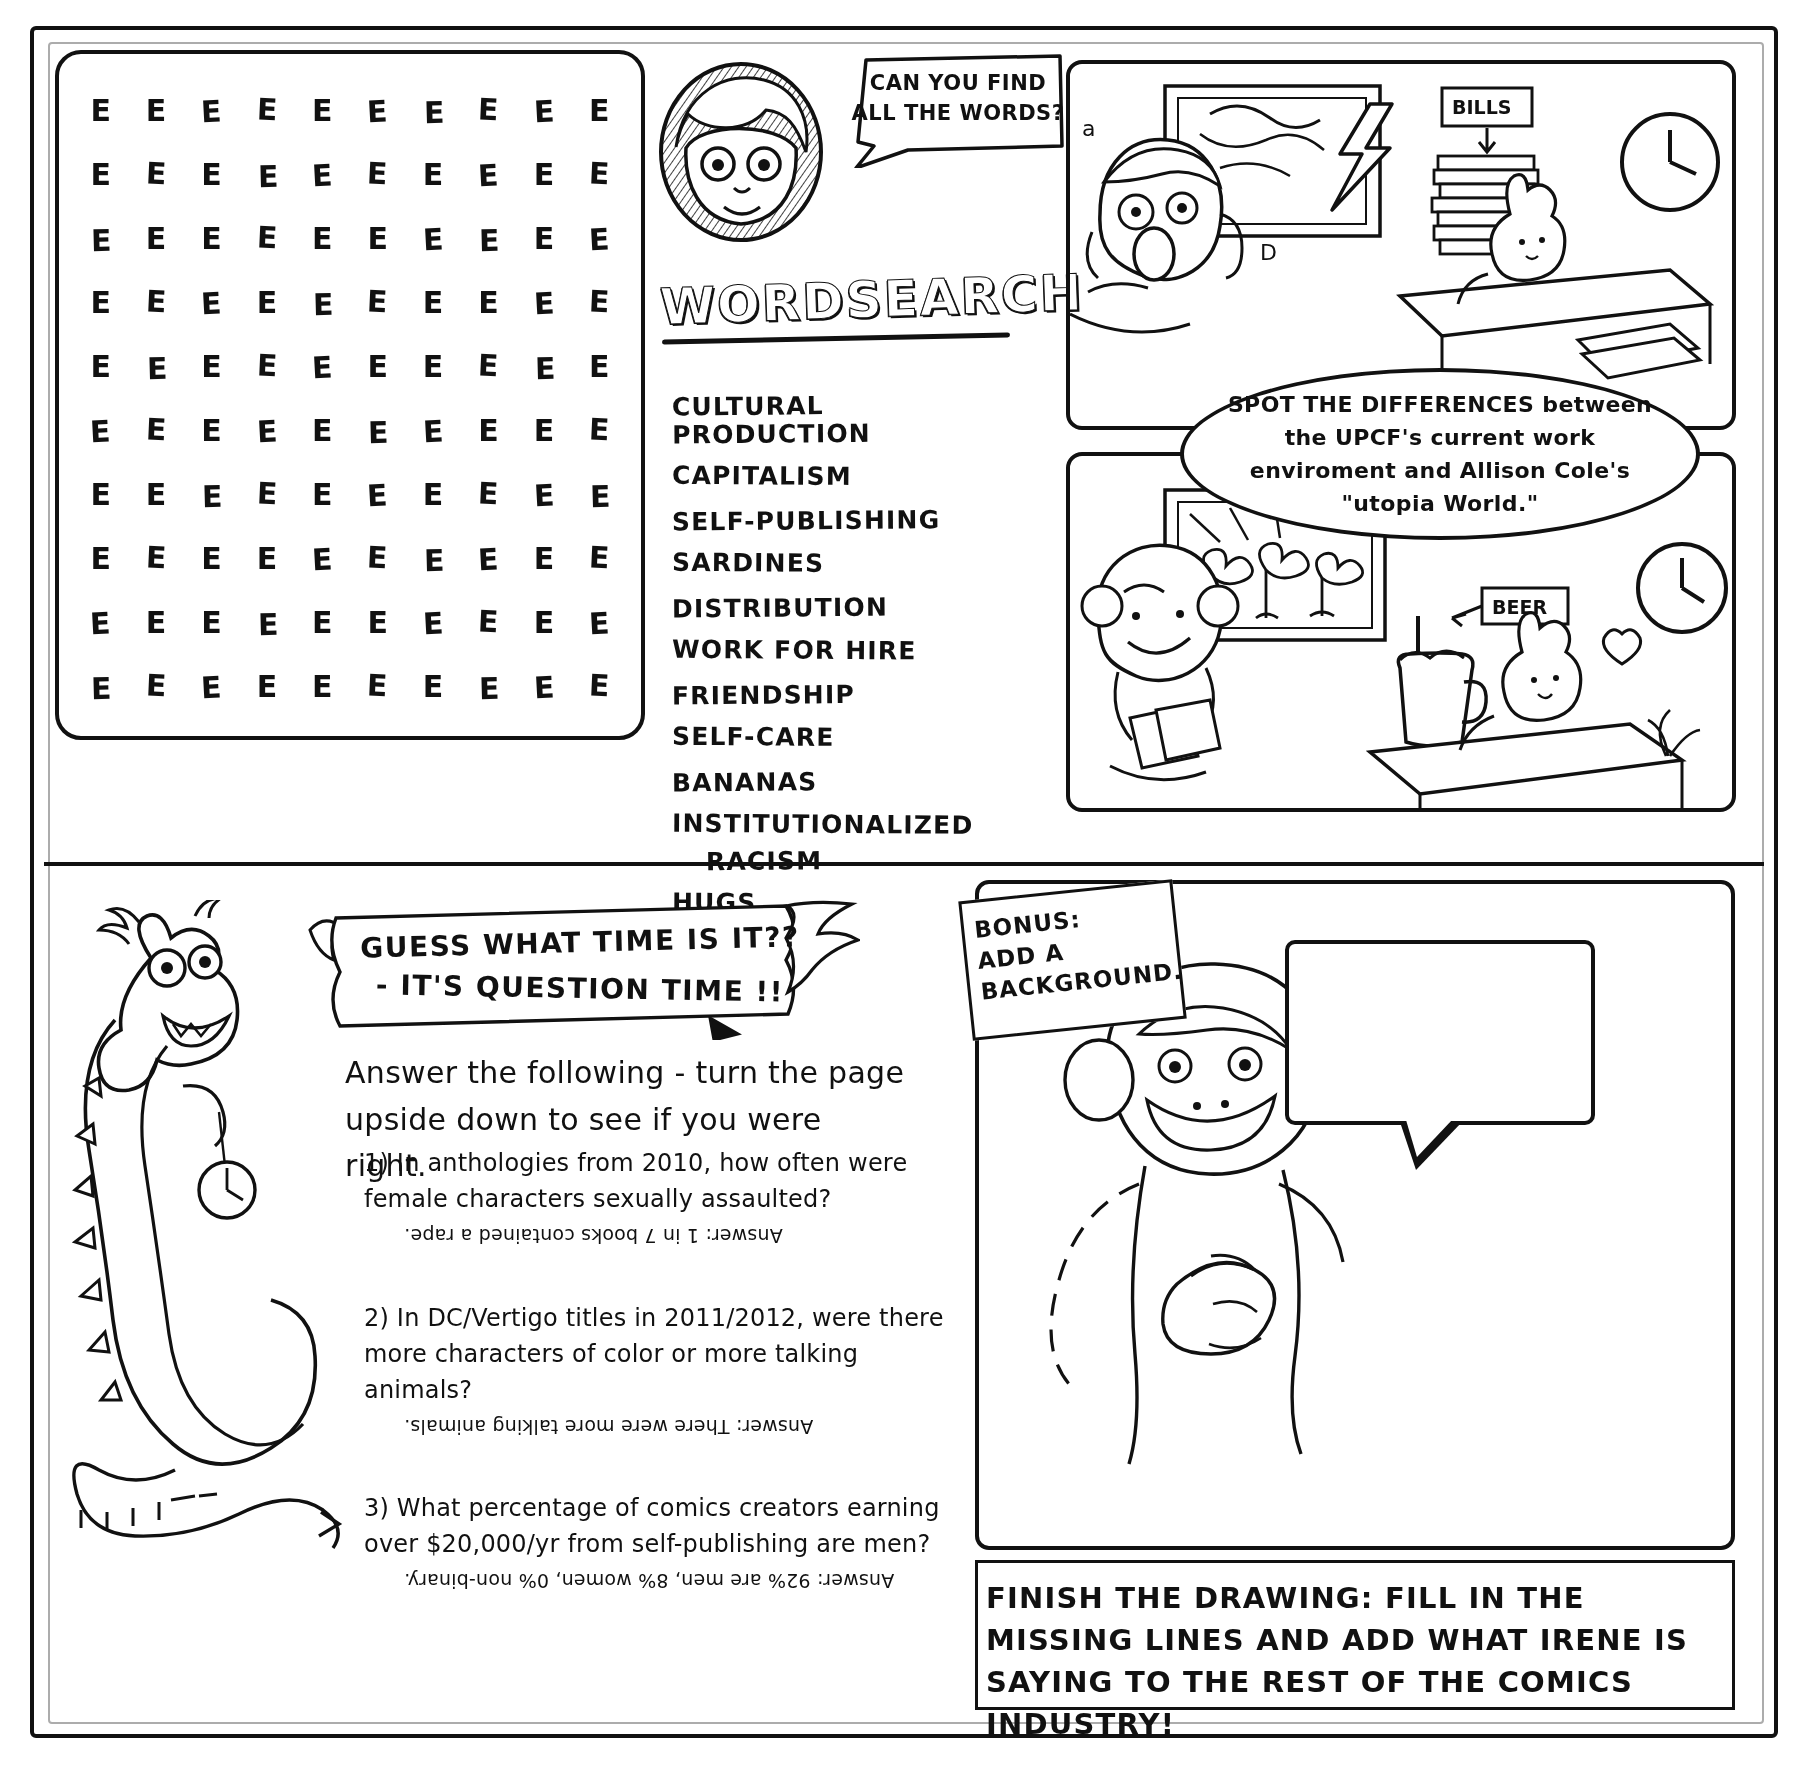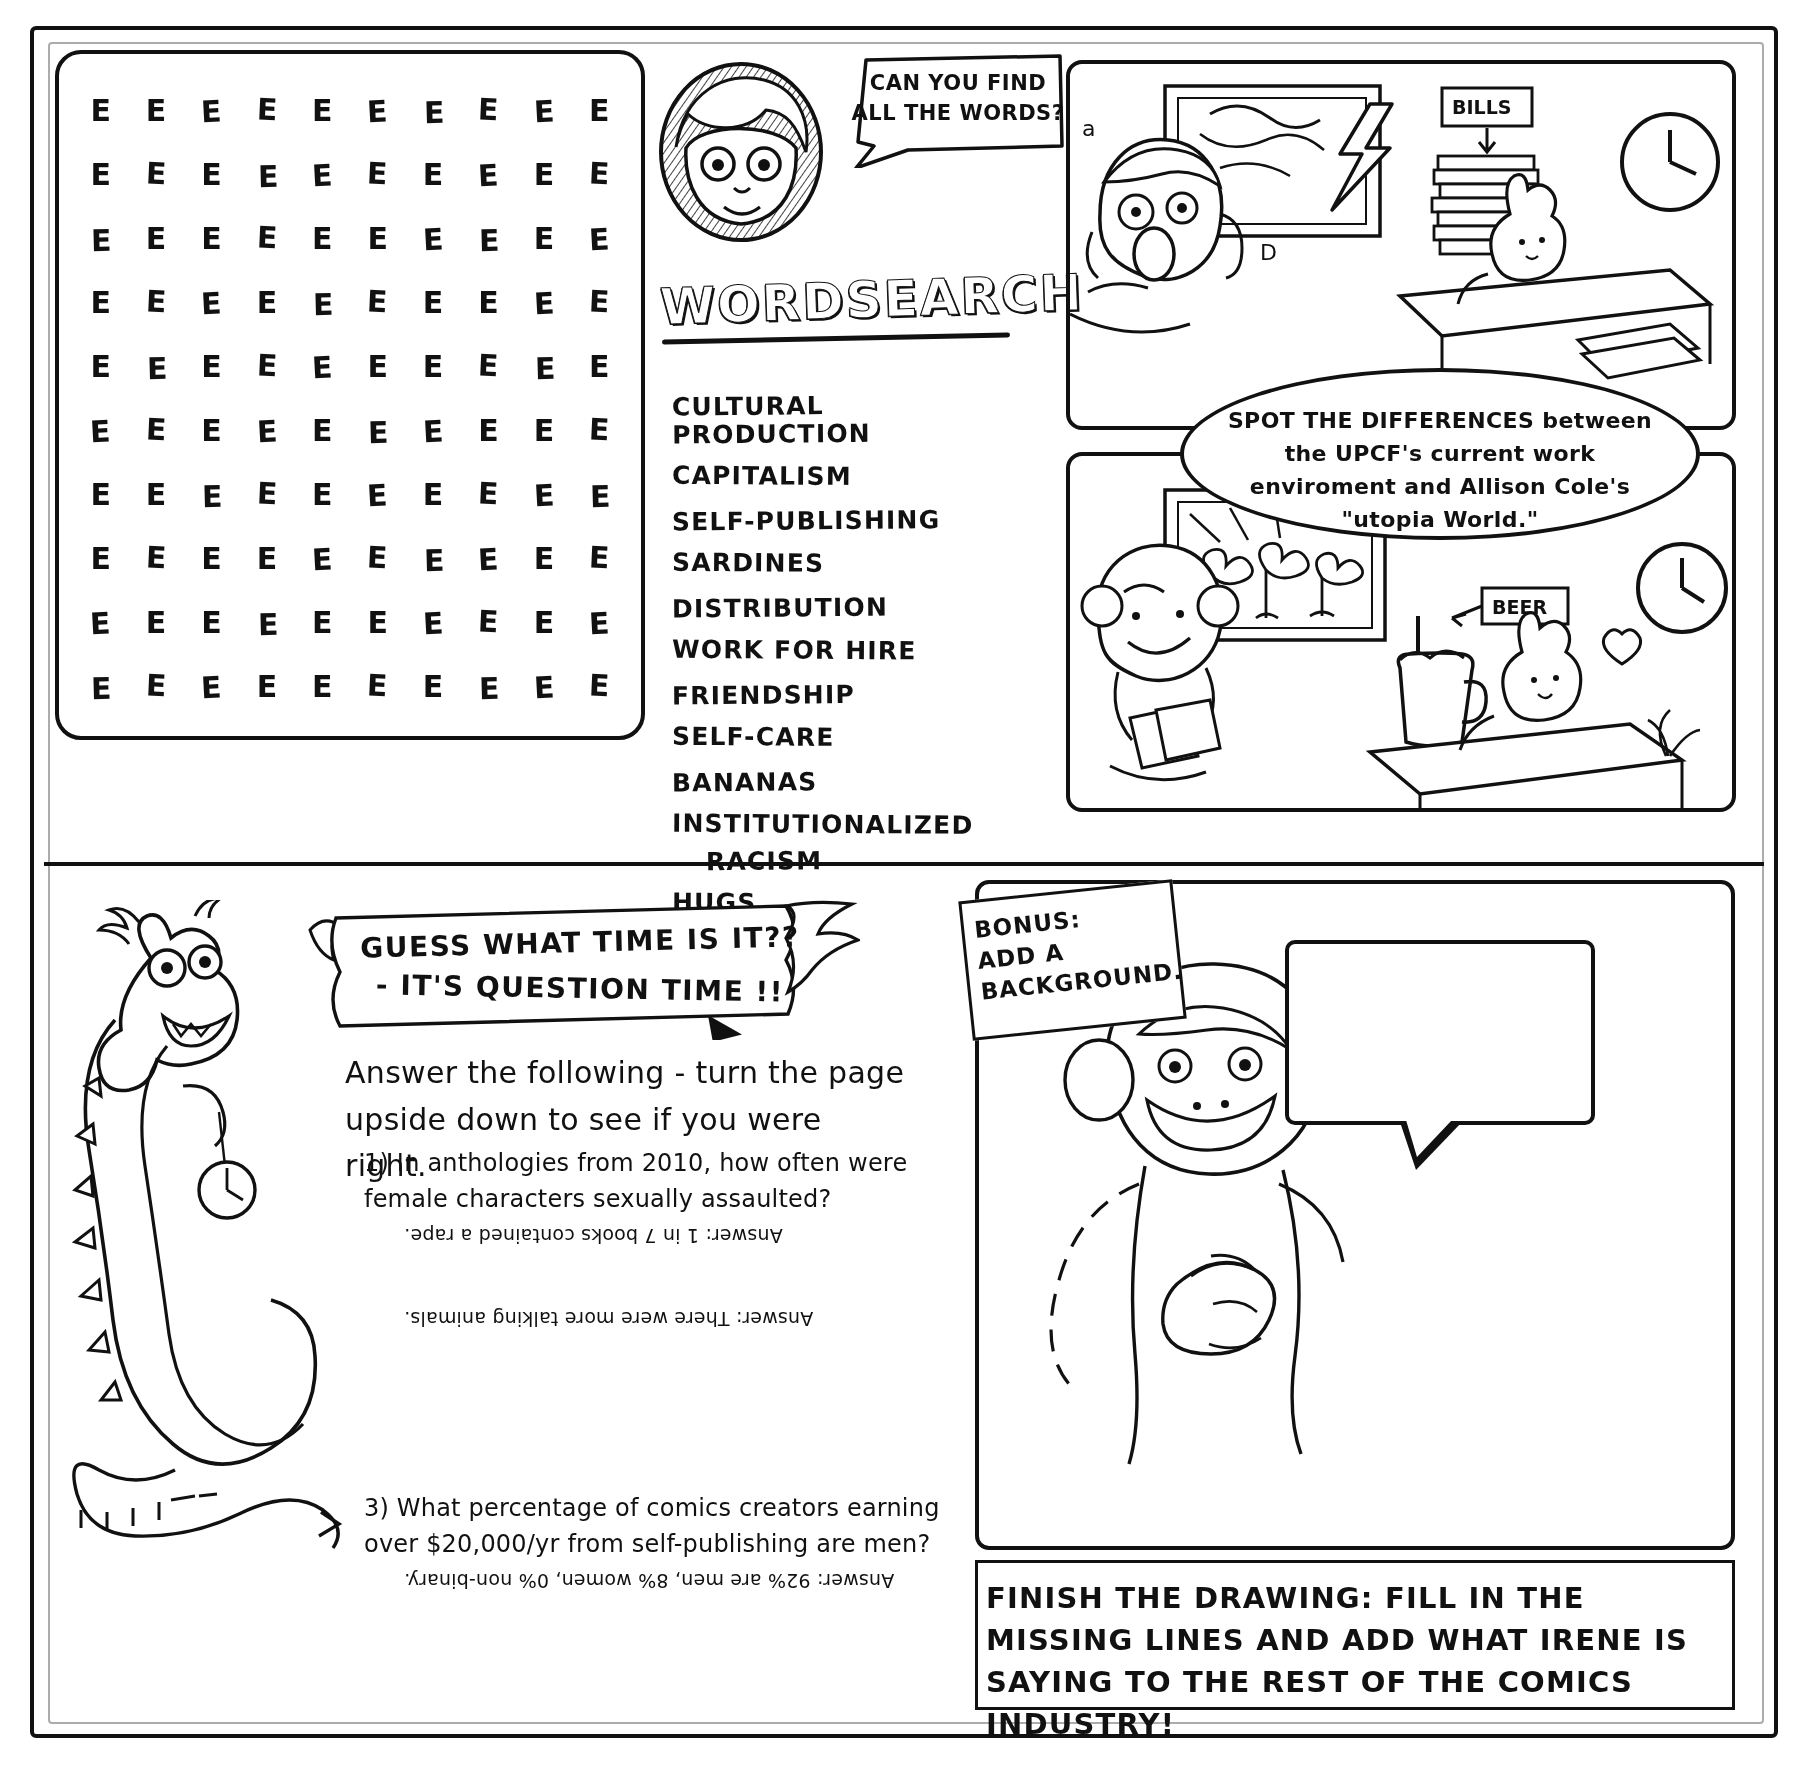--- a/index.html
+++ b/index.html
@@ -163,21 +163,21 @@
     position: absolute;
     left: 1180px;
     top: 368px;
     width: 520px;
     height: 172px;
     border: 4px solid #111;
     border-radius: 50%;
     background: #fff;
     box-sizing: border-box;
     display: flex;
-    align-items: flex-end;
+    align-items: center;
     justify-content: center;
     z-index: 5;
   }
   .spot-bubble .stxt {
     width: 430px;
     text-align: center;
     font-size: 22px;
     line-height: 1.5;
     font-weight: 600;
     letter-spacing: .4px;
@@ -668,20 +668,21 @@
 </div>
 
 <div class="quiz-intro hand">Answer the following - turn the page upside down to see if you were right.</div>
 
 <div class="q-block" id="q1">
   <div class="q-text hand">1) In anthologies from 2010, how often were female characters sexually assaulted?</div>
   <div class="q-answer hand">Answer: 1 in 7 books contained a rape.</div>
 </div>
 
 <div class="q-block" id="q2">
+  <div class="q-text hand">2) In DC/Vertigo titles in 2011/2012, were there more characters of color or more talking animals?</div>
   <div class="q-answer hand">Answer: There were more talking animals.</div>
 </div>
 
 <div class="q-block" id="q3">
   <div class="q-text hand">3) What percentage of comics creators earning over $20,000/yr from self-publishing are men?</div>
   <div class="q-answer hand">Answer: 92% are men, 8% women, 0% non-binary.</div>
 </div>
 
 <div class="panel" id="panel-draw">
   <svg width="752" height="662" viewBox="0 0 752 662" style="position:absolute;left:0;top:0;">

